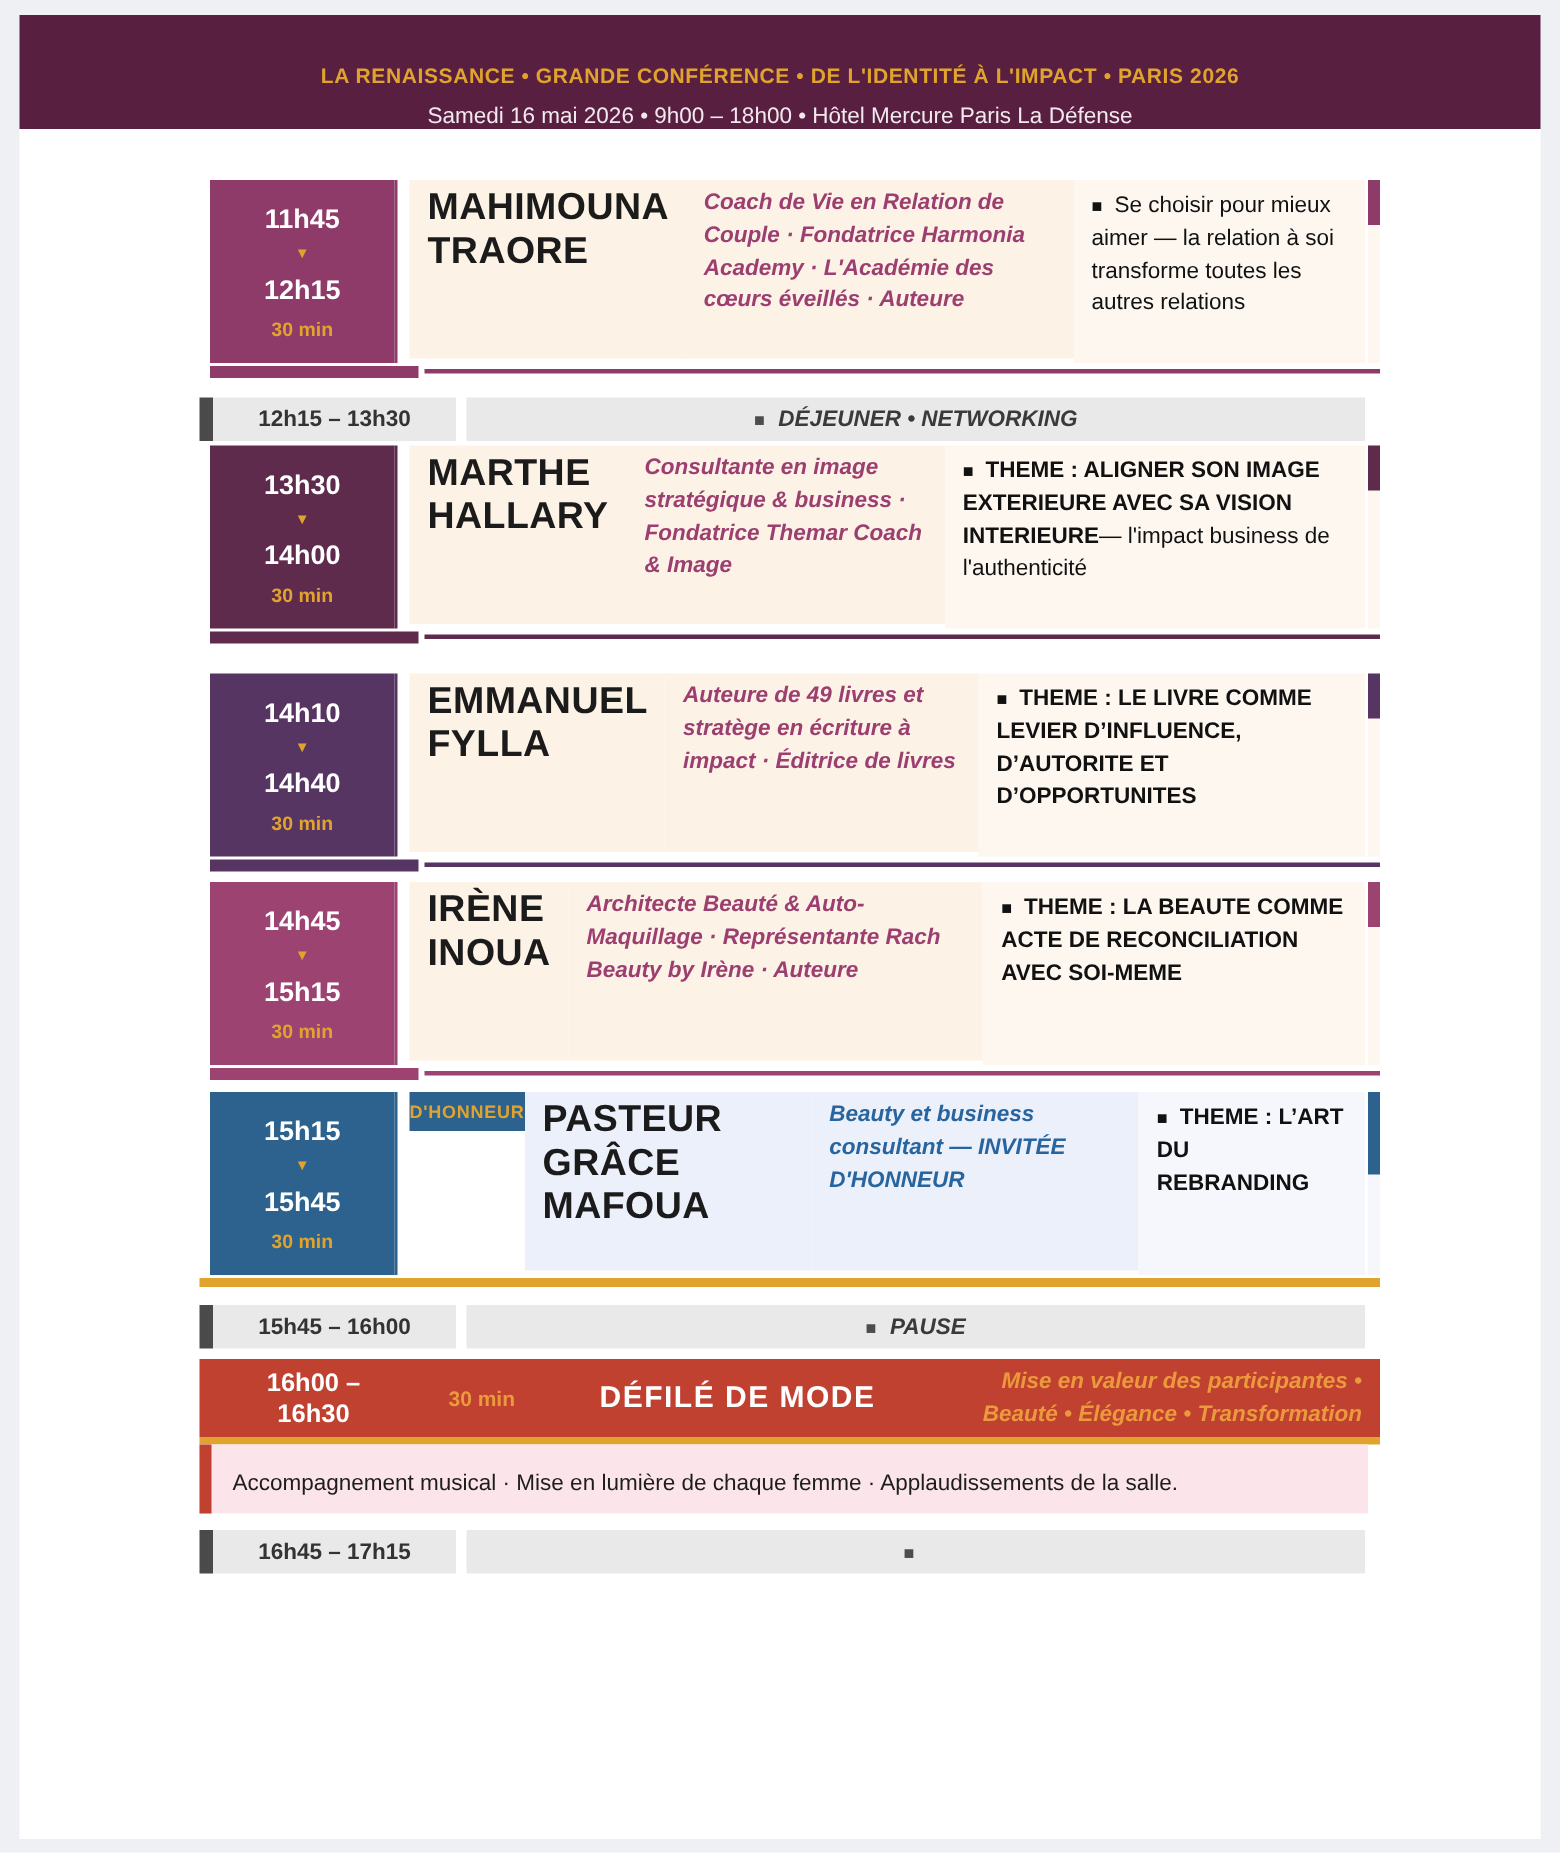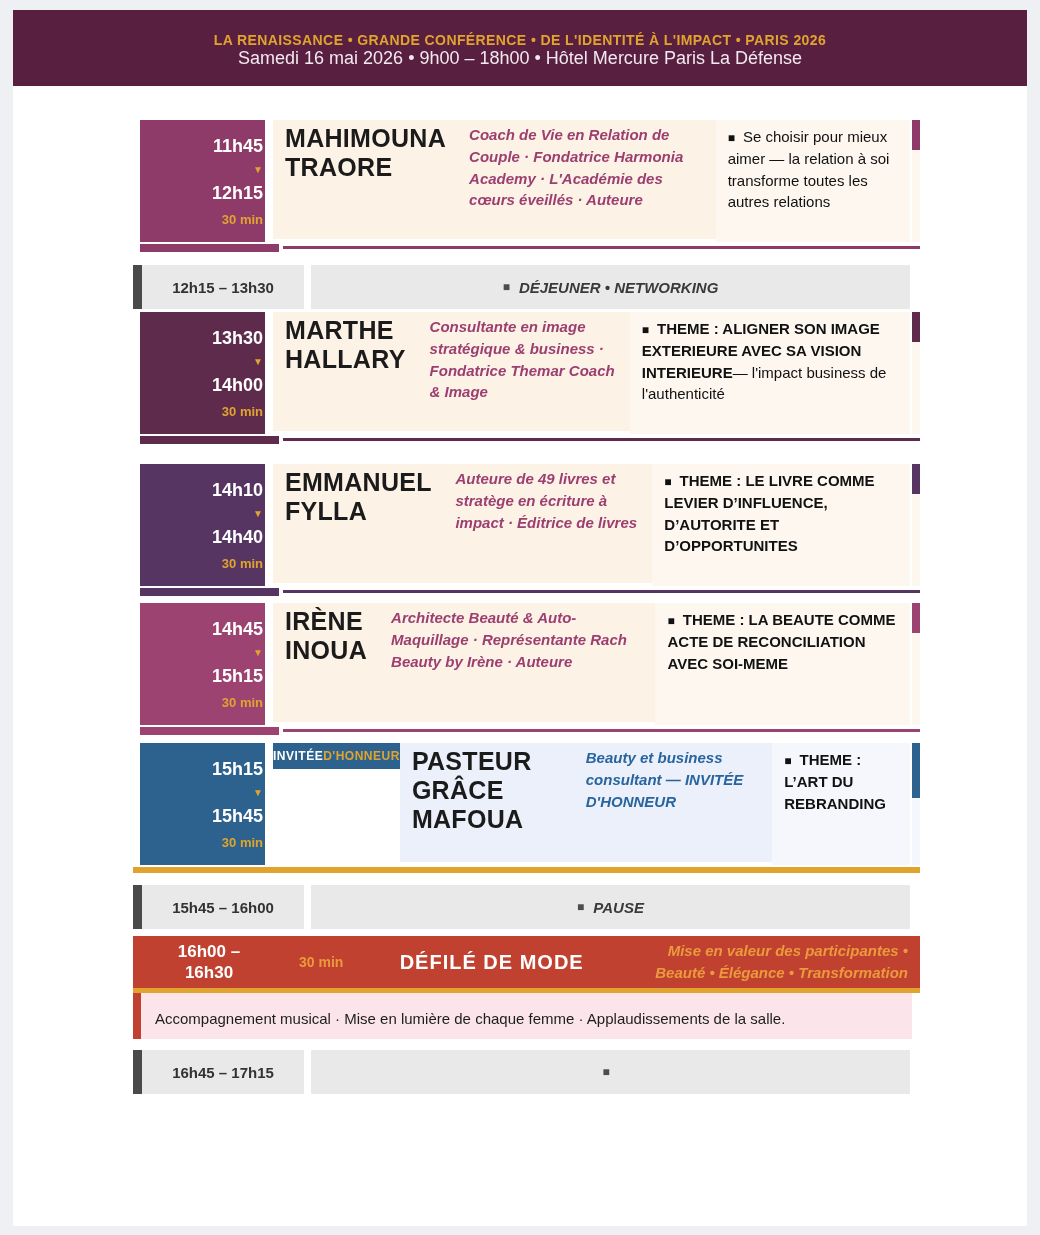--- a/index.html
+++ b/index.html
@@ -13,36 +13,36 @@
   }
   *{box-sizing:border-box;}
   html,body{margin:0;padding:0;}
   body{
     width:1040px;height:1235px;background:var(--page-bg);
     font-family:"Liberation Sans","DejaVu Sans",sans-serif;color:var(--ink);
     overflow:hidden;
   }
   .page{margin:10px 13px 0;}
   
-  .hdr{background:var(--wine);height:76px;text-align:center;padding-top:22px;}
+  .hdr{background:var(--wine);height:76px;text-align:center;padding-top:32px;}
   .hdr-title{color:var(--gold);font-weight:bold;font-size:14px;letter-spacing:.4px;}
-  .hdr-sub{color:#f2e9ef;font-size:18px;}
+  .hdr-sub{color:#f2e9ef;font-size:15px;margin-top:11px;}
   
   .card{background:#ffffff;min-height:1140px;padding:34px 107px 20px 120px;}
   
   .block{display:flex;flex-direction:column;--accent:var(--mauve);}
   .accent-mauve{--accent:var(--mauve);}
   .accent-wine-dark{--accent:var(--wine-dark);}
   .accent-purple{--accent:var(--purple);}
   .accent-mauve-light{--accent:var(--mauve-light);}
   .accent-blue{--accent:var(--blue);}
   .brow{display:flex;align-items:stretch;}
   .tcol{width:132px;border-right:2px solid var(--accent);margin-right:8px;flex:none;}
   .tbox{margin-left:7px;height:122px;background:var(--accent);
-        display:flex;flex-direction:column;align-items:flex-end;justify-content:center;gap:8px;}
+        display:flex;flex-direction:column;align-items:center;justify-content:center;gap:8px;}
   .tstart,.tend{color:#fff;font-weight:bold;font-size:18px;}
   .arrow{color:var(--gold);font-size:10px;line-height:1;}
   .tdur{color:var(--gold);font-weight:bold;font-size:13px;}
   .main{flex:1;display:flex;min-width:0;}
   .topbar{height:30px;background:var(--accent);margin-bottom:3px;}
   .topbar.badge{height:26px;display:flex;align-items:center;justify-content:center;}
   .badge-txt{font-weight:bold;font-size:12px;letter-spacing:.5px;color:#fff;}
   .badge-txt.goldtxt{color:var(--gold);}
   .row{background:var(--cream);margin-bottom:3px;padding:4px 12px;}
   .rname h2{margin:0;font-size:25px;letter-spacing:.3px;color:var(--ink);}
@@ -55,21 +55,21 @@
   .bbar .seg{width:139px;margin-left:7px;background:var(--accent);flex:none;}
   .bbar .line{flex:1;height:3px;margin:2px 0 0 4px;background:var(--accent);}
   
   .invitee .row{background:var(--blue-bg);}
   .invitee .rtheme{background:var(--blue-bg-light);}
   .invitee .rrole p{color:var(--blue-text);}
   .invitee .strip{background:var(--blue-bg-light);}
   .invitee .strip::before{height:55px;}
   .goldbar{height:6px;background:var(--gold);margin-top:2px;}
   
-  .grayrow{display:flex;align-items:stretch;height:44px;margin-right:10px;text-align:right;}
+  .grayrow{display:flex;align-items:stretch;height:29px;margin-right:10px;text-align:right;}
   .gbar{width:9px;background:var(--gray-bar);flex:none;}
   .gtime{width:162px;background:var(--gray-row);display:flex;align-items:center;justify-content:center;
          font-weight:bold;font-size:15px;color:#333;flex:none;}
   .ggap{width:7px;flex:none;}
   .glabel{flex:1;background:var(--gray-row);display:flex;align-items:center;justify-content:center;
           font-style:italic;font-weight:bold;font-size:15px;color:var(--gray-text);}
   .glabel .sq{color:#4d4d4d;margin-right:9px;font-style:normal;}
   
   .feature{display:flex;align-items:center;background:var(--red);height:52px;color:#fff;}
   .ftime{width:104px;margin-left:24px;text-align:center;font-weight:bold;font-size:17px;line-height:1.25;flex:none;}
@@ -226,23 +226,20 @@
         <div class="tcol">
           <div class="tbox">
             <div class="tstart">15h15</div>
             <div class="arrow">▼</div>
             <div class="tend">15h45</div>
             <div class="tdur">30 min</div>
           </div>
         </div>
         <div class="main">
           <div class="topbar badge">
-              <span class="badge-txt">INVITÉE</span>
-            </div>
-          <div class="topbar badge">
               <span class="badge-txt goldtxt">D'HONNEUR</span>
             </div>
           <div class="row rname">
               <h2>PASTEUR GRÂCE MAFOUA</h2>
             </div>
           <div class="row rrole">
               <p>Beauty et business consultant — INVITÉE D'HONNEUR</p>
             </div>
           <div class="rtheme"><span class="sq">■</span><b>THEME : L’ART DU REBRANDING</b><span></span></div>
         </div>

